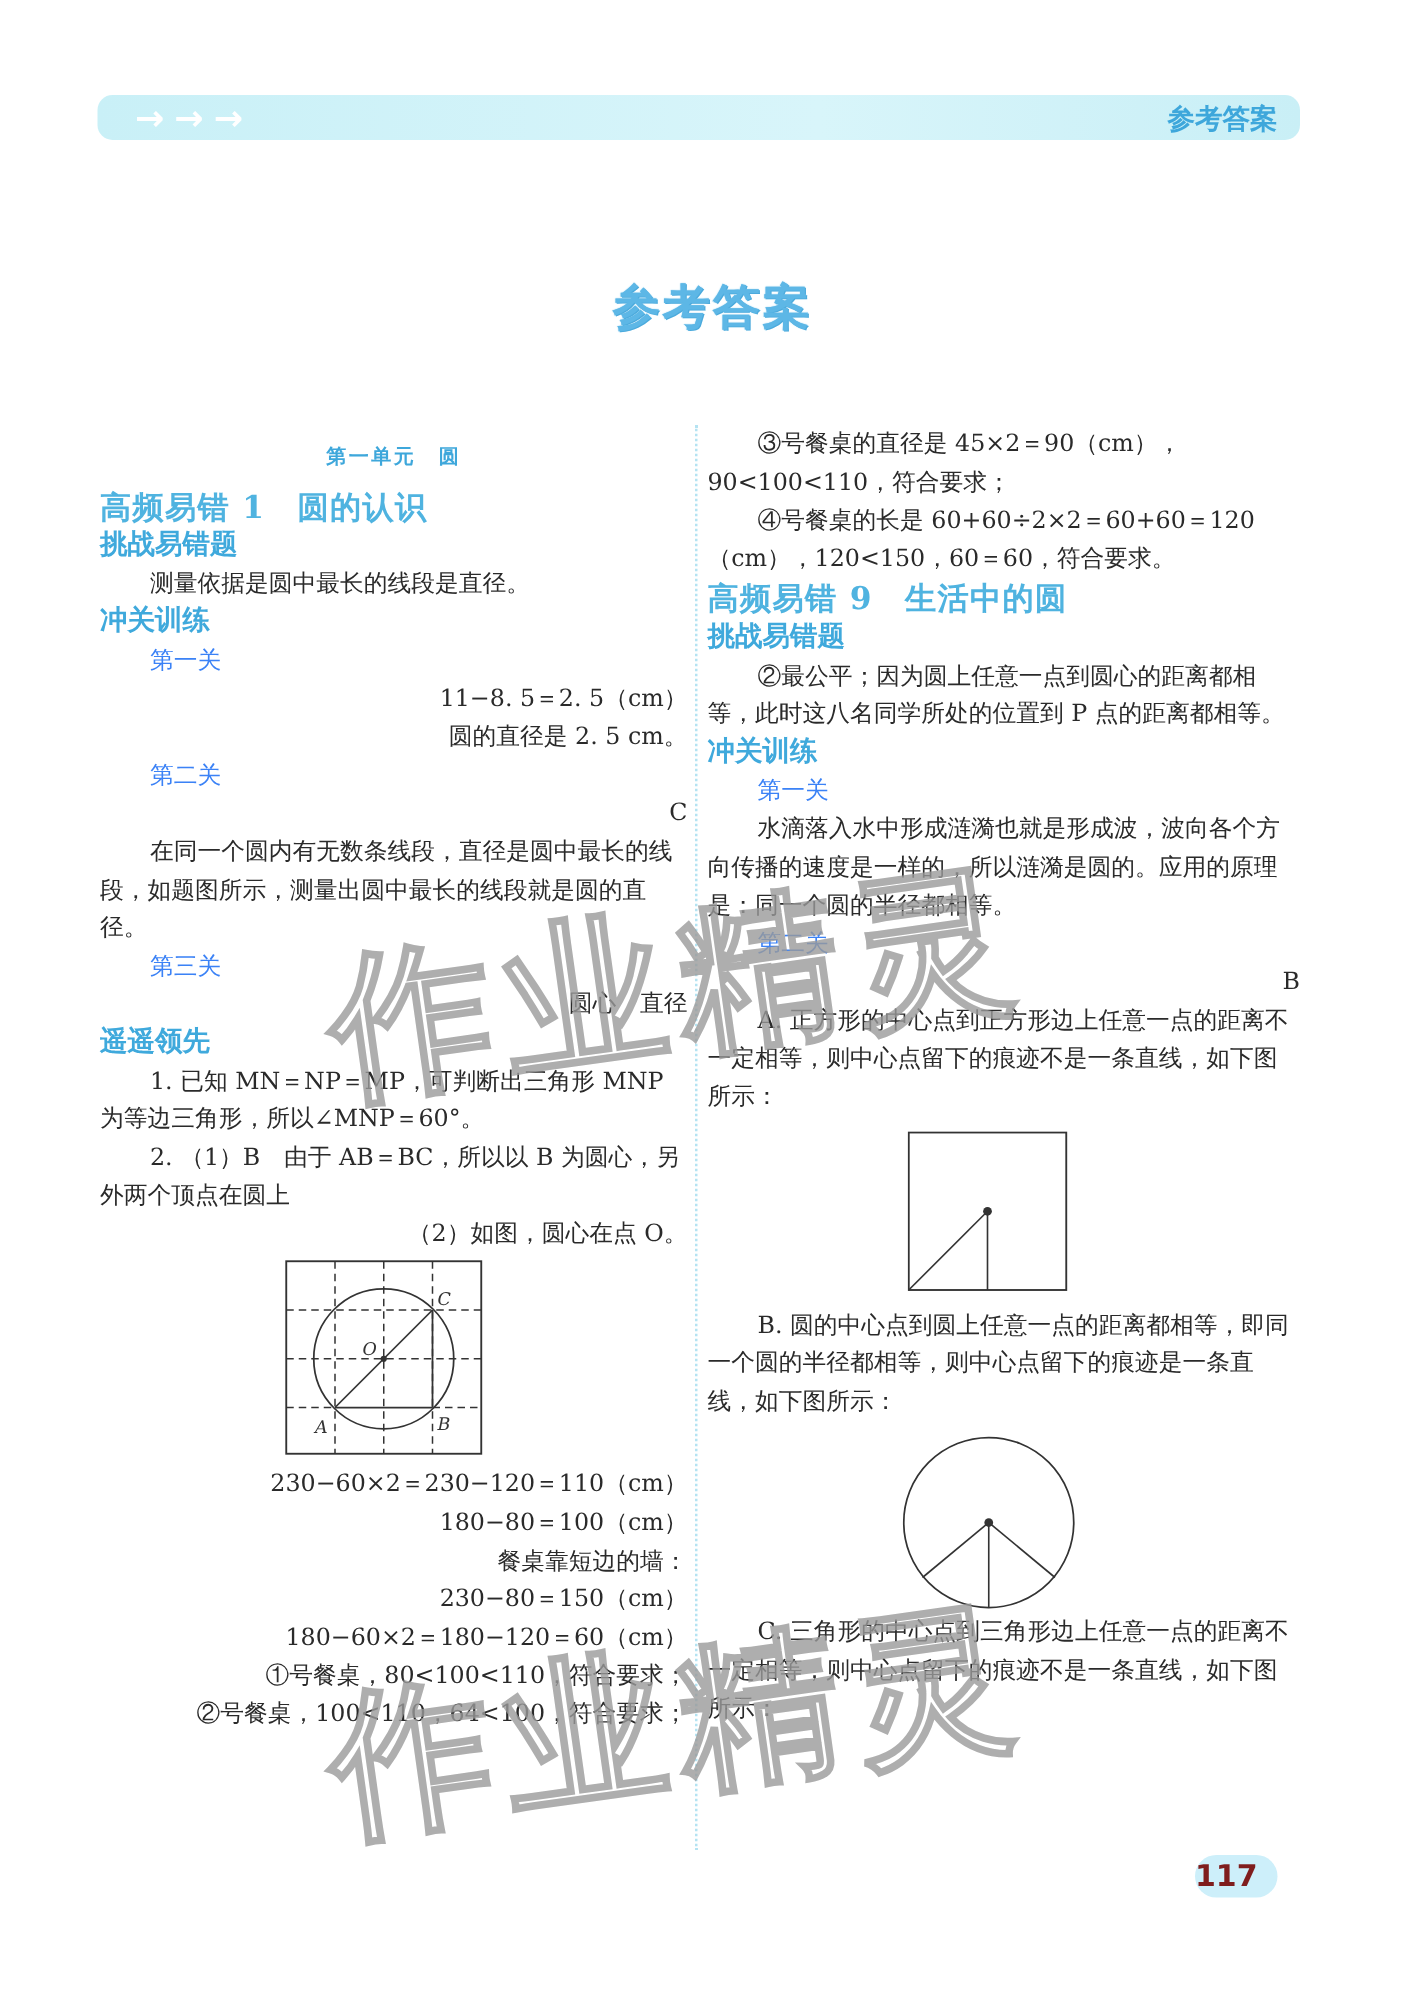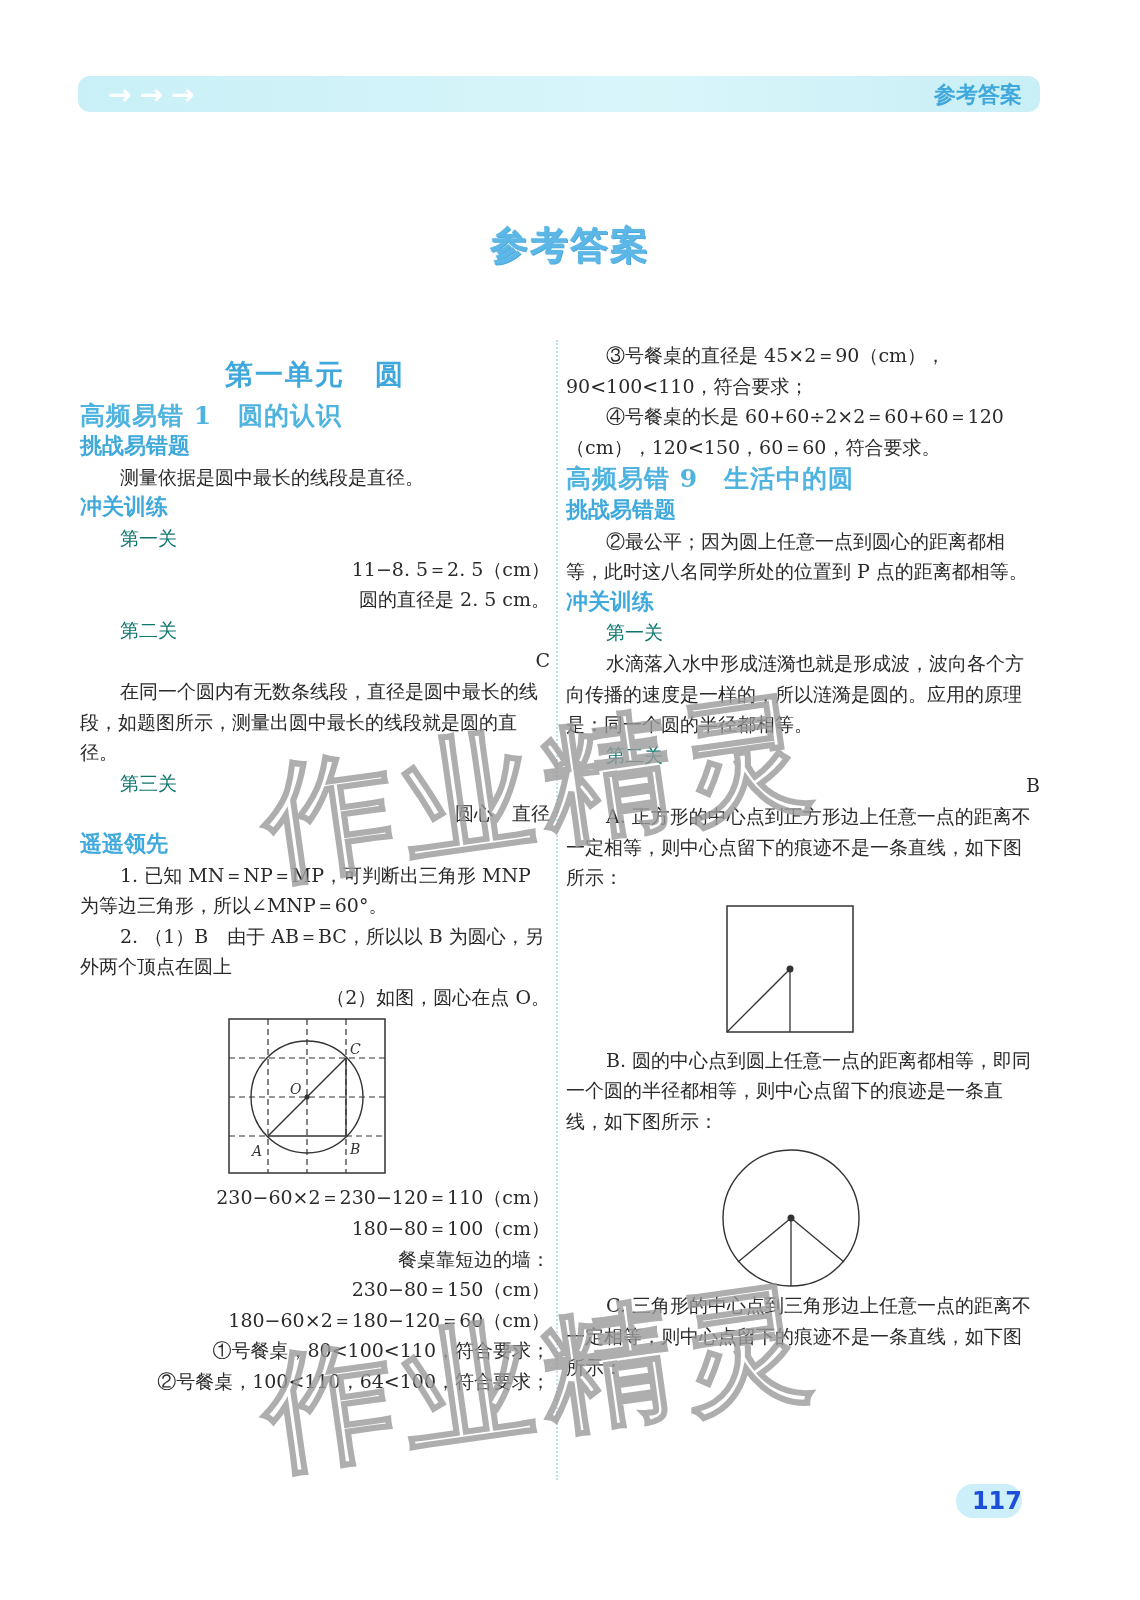--- a/index.html
+++ b/index.html
@@ -14,33 +14,33 @@
                     color: #3ea7db; font-family: "DejaVu Sans", sans-serif; }
     .page-title { position: absolute; left: 0; width: 1140px; top: 220px; text-align: center;
                   font-size: 38px; font-weight: bold; color: #5db7e6; letter-spacing: 2px;
                   font-family: "DejaVu Sans", sans-serif;
                   text-shadow: 0 0 1px #5db7e6, 1px 1px 0 #4aa9db; }
     .col { position: absolute; top: 340px; font-size: 19px; line-height: 30.6px; }
     .col-left { left: 80px; width: 470px; }
     .col-right { left: 566px; width: 474px; }
     .divider { position: absolute; left: 556px; top: 340px; width: 0; height: 1140px;
                border-left: 2px dotted #b5e3f2; }
-    .unit-title { text-align: center; font-size: 28px; font-weight: bold; color: #3ea7db;
-                  font-family: "DejaVu Sans", sans-serif; margin: 20px 0 10px; letter-spacing: 2px; }
+    .unit-title { text-align: center; font-size: 16px; font-weight: bold; color: #3ea7db;
+                  font-family: "DejaVu Sans", sans-serif; margin: 10px 0 10px; letter-spacing: 2px; }
     .h-topic { font-size: 25px; font-weight: bold; color: #4fb3e0; letter-spacing: 1px; margin-top: 2px; }
     .h-section { font-size: 22px; font-weight: bold; color: #3fa9dc; font-family: "DejaVu Sans", sans-serif; }
-    .h-level { color: #0f766e; padding-left: 40px; }
+    .h-level { color: #3b82f6; padding-left: 40px; }
     .p { white-space: pre-wrap; }
     .indent { text-indent: 40px; }
     .pad { padding-left: 40px; text-align: right; }
     .fig { position: relative; }
     svg { display: block; }
     .page-num { position: absolute; left: 956px; top: 1484px; width: 66px; height: 34px;
-                background: #cdeffa; border-radius: 17px; text-align: right; line-height: 34px;
-                font-size: 24px; font-weight: bold; color: #1d4ed8; font-family: "DejaVu Sans", sans-serif; }
+                background: #cdeffa; border-radius: 17px; text-align: left; line-height: 34px;
+                font-size: 24px; font-weight: bold; color: #7f1d1d; font-family: "DejaVu Sans", sans-serif; }
     .watermark { position: absolute; font-size: 130px; color: transparent; -webkit-text-stroke: 2px #9a9a9a;
                  font-family: "DejaVu Sans", sans-serif; font-weight: bold; letter-spacing: 10px;
                  transform: rotate(-8deg); pointer-events: none; opacity: 0.8; }
   </style>
 </head>
 <body>
 
 <div class="header-bar">
   <span class="arrows">→→→</span>
   <span class="header-title">参考答案</span>

